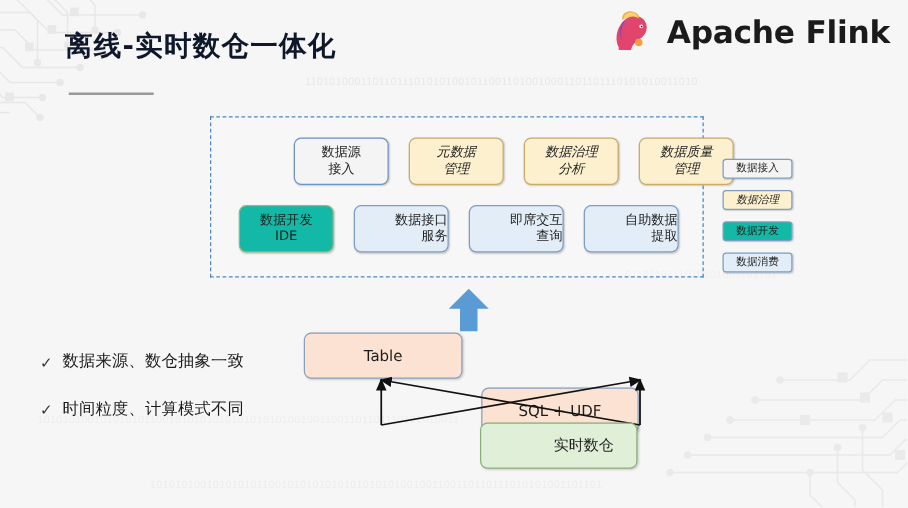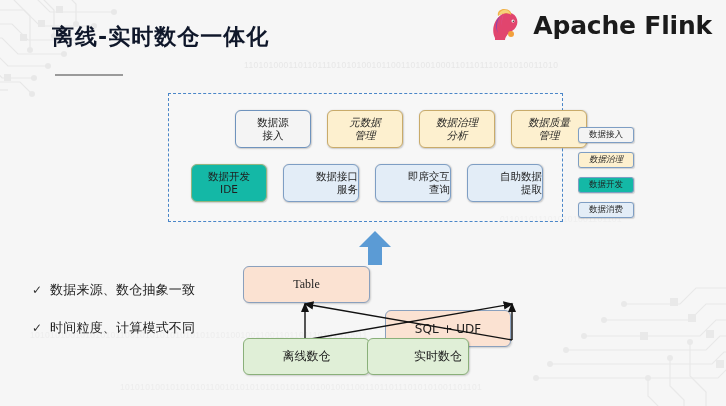--- a/index.html
+++ b/index.html
@@ -100,24 +100,24 @@
     position:absolute;height:37px;
     border:1.2px solid #8aa0bd;border-radius:6px;
     box-sizing:border-box;
     display:flex;align-items:center;justify-content:center;
     font-size:12px;color:#1d1d1d;
     font-family:"DejaVu Sans","Liberation Sans",sans-serif;
     box-shadow:1px 1px 1.8px rgba(0,0,0,.17);
   }
   .peach{background:#fbe2d2;border-color:#8aa0bd;}
   .mint {background:#e0efd7;border-color:#8ab07a;}
-  #box-table{left:243px;top:266px;width:127px;font-family:Liberation Serif, serif;}
+  #box-table{left:243px;top:266px;width:127px;}
   #box-sql  {left:385px;top:266px;width:126px;margin-top:44px;}
   #box-off  {left:243px;top:338px;width:127px;}
-  #box-rt   {left:367px;top:338px;width:102px;padding-left:40px;}
+  #box-rt   {left:384px;top:338px;width:126px;padding-left:40px;}
   #cross-links{position:absolute;left:240px;top:300px;width:280px;height:42px;}
 
   
   #bullets{position:absolute;left:32px;top:282px;width:215px;}
   .bullet{
     display:flex;align-items:flex-start;gap:8px;
     margin-bottom:22px;
     font-size:13px;color:#1c1c1c;
     font-family:"DejaVu Sans","Liberation Sans",sans-serif;
   }
@@ -276,21 +276,20 @@
       </marker>
     </defs>
     <g stroke="#111" stroke-width="1.4" fill="none" marker-end="url(#ah)">
       <line x1="65" y1="40" x2="65" y2="4"></line>
       <line x1="65" y1="40" x2="272" y2="4"></line>
       <line x1="272" y1="40" x2="272" y2="4"></line>
       <line x1="272" y1="40" x2="65" y2="4"></line>
     </g>
   </svg>
 
-  <div class="lower-box mint" id="box-off">离线数仓</div>
   <div class="lower-box mint" id="box-rt">实时数仓</div>
 
   <div id="bullets">
     <div class="bullet">
       <span class="tick">✓</span>
       <span class="btext">数据来源、数仓抽象一致</span>
     </div>
     <div class="bullet">
       <span class="tick">✓</span>
       <span class="btext">时间粒度、计算模式不同</span>

